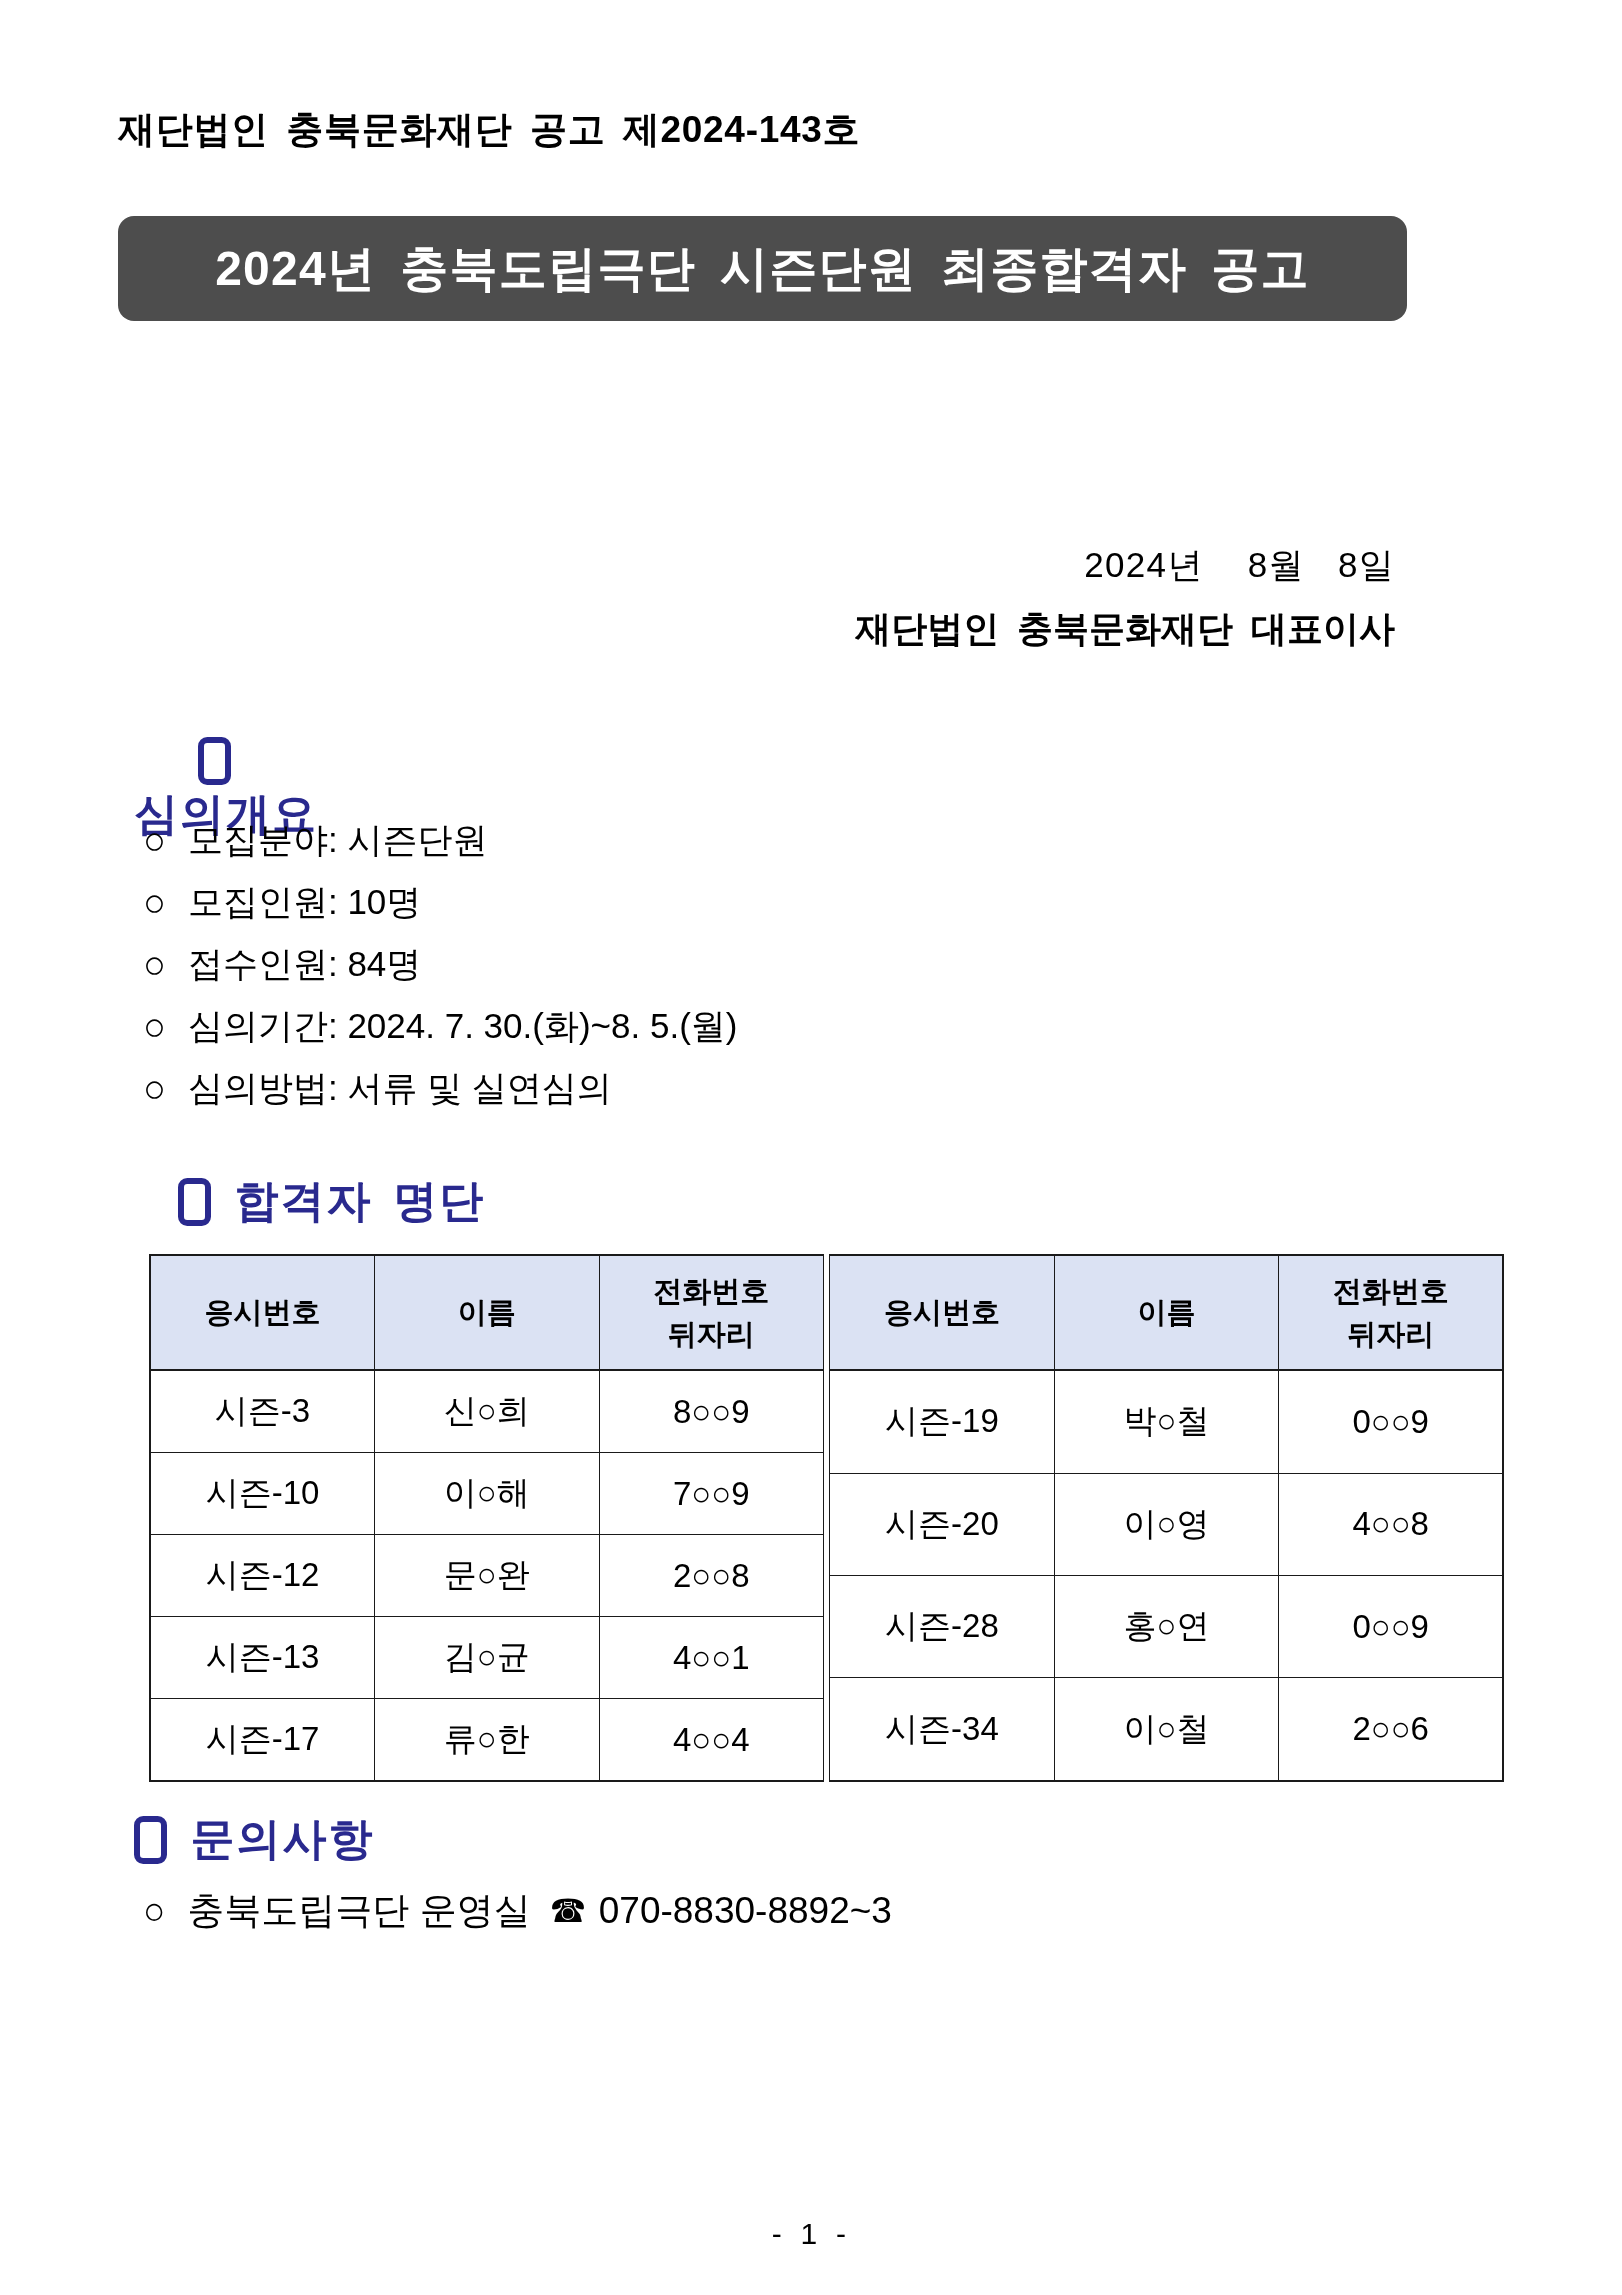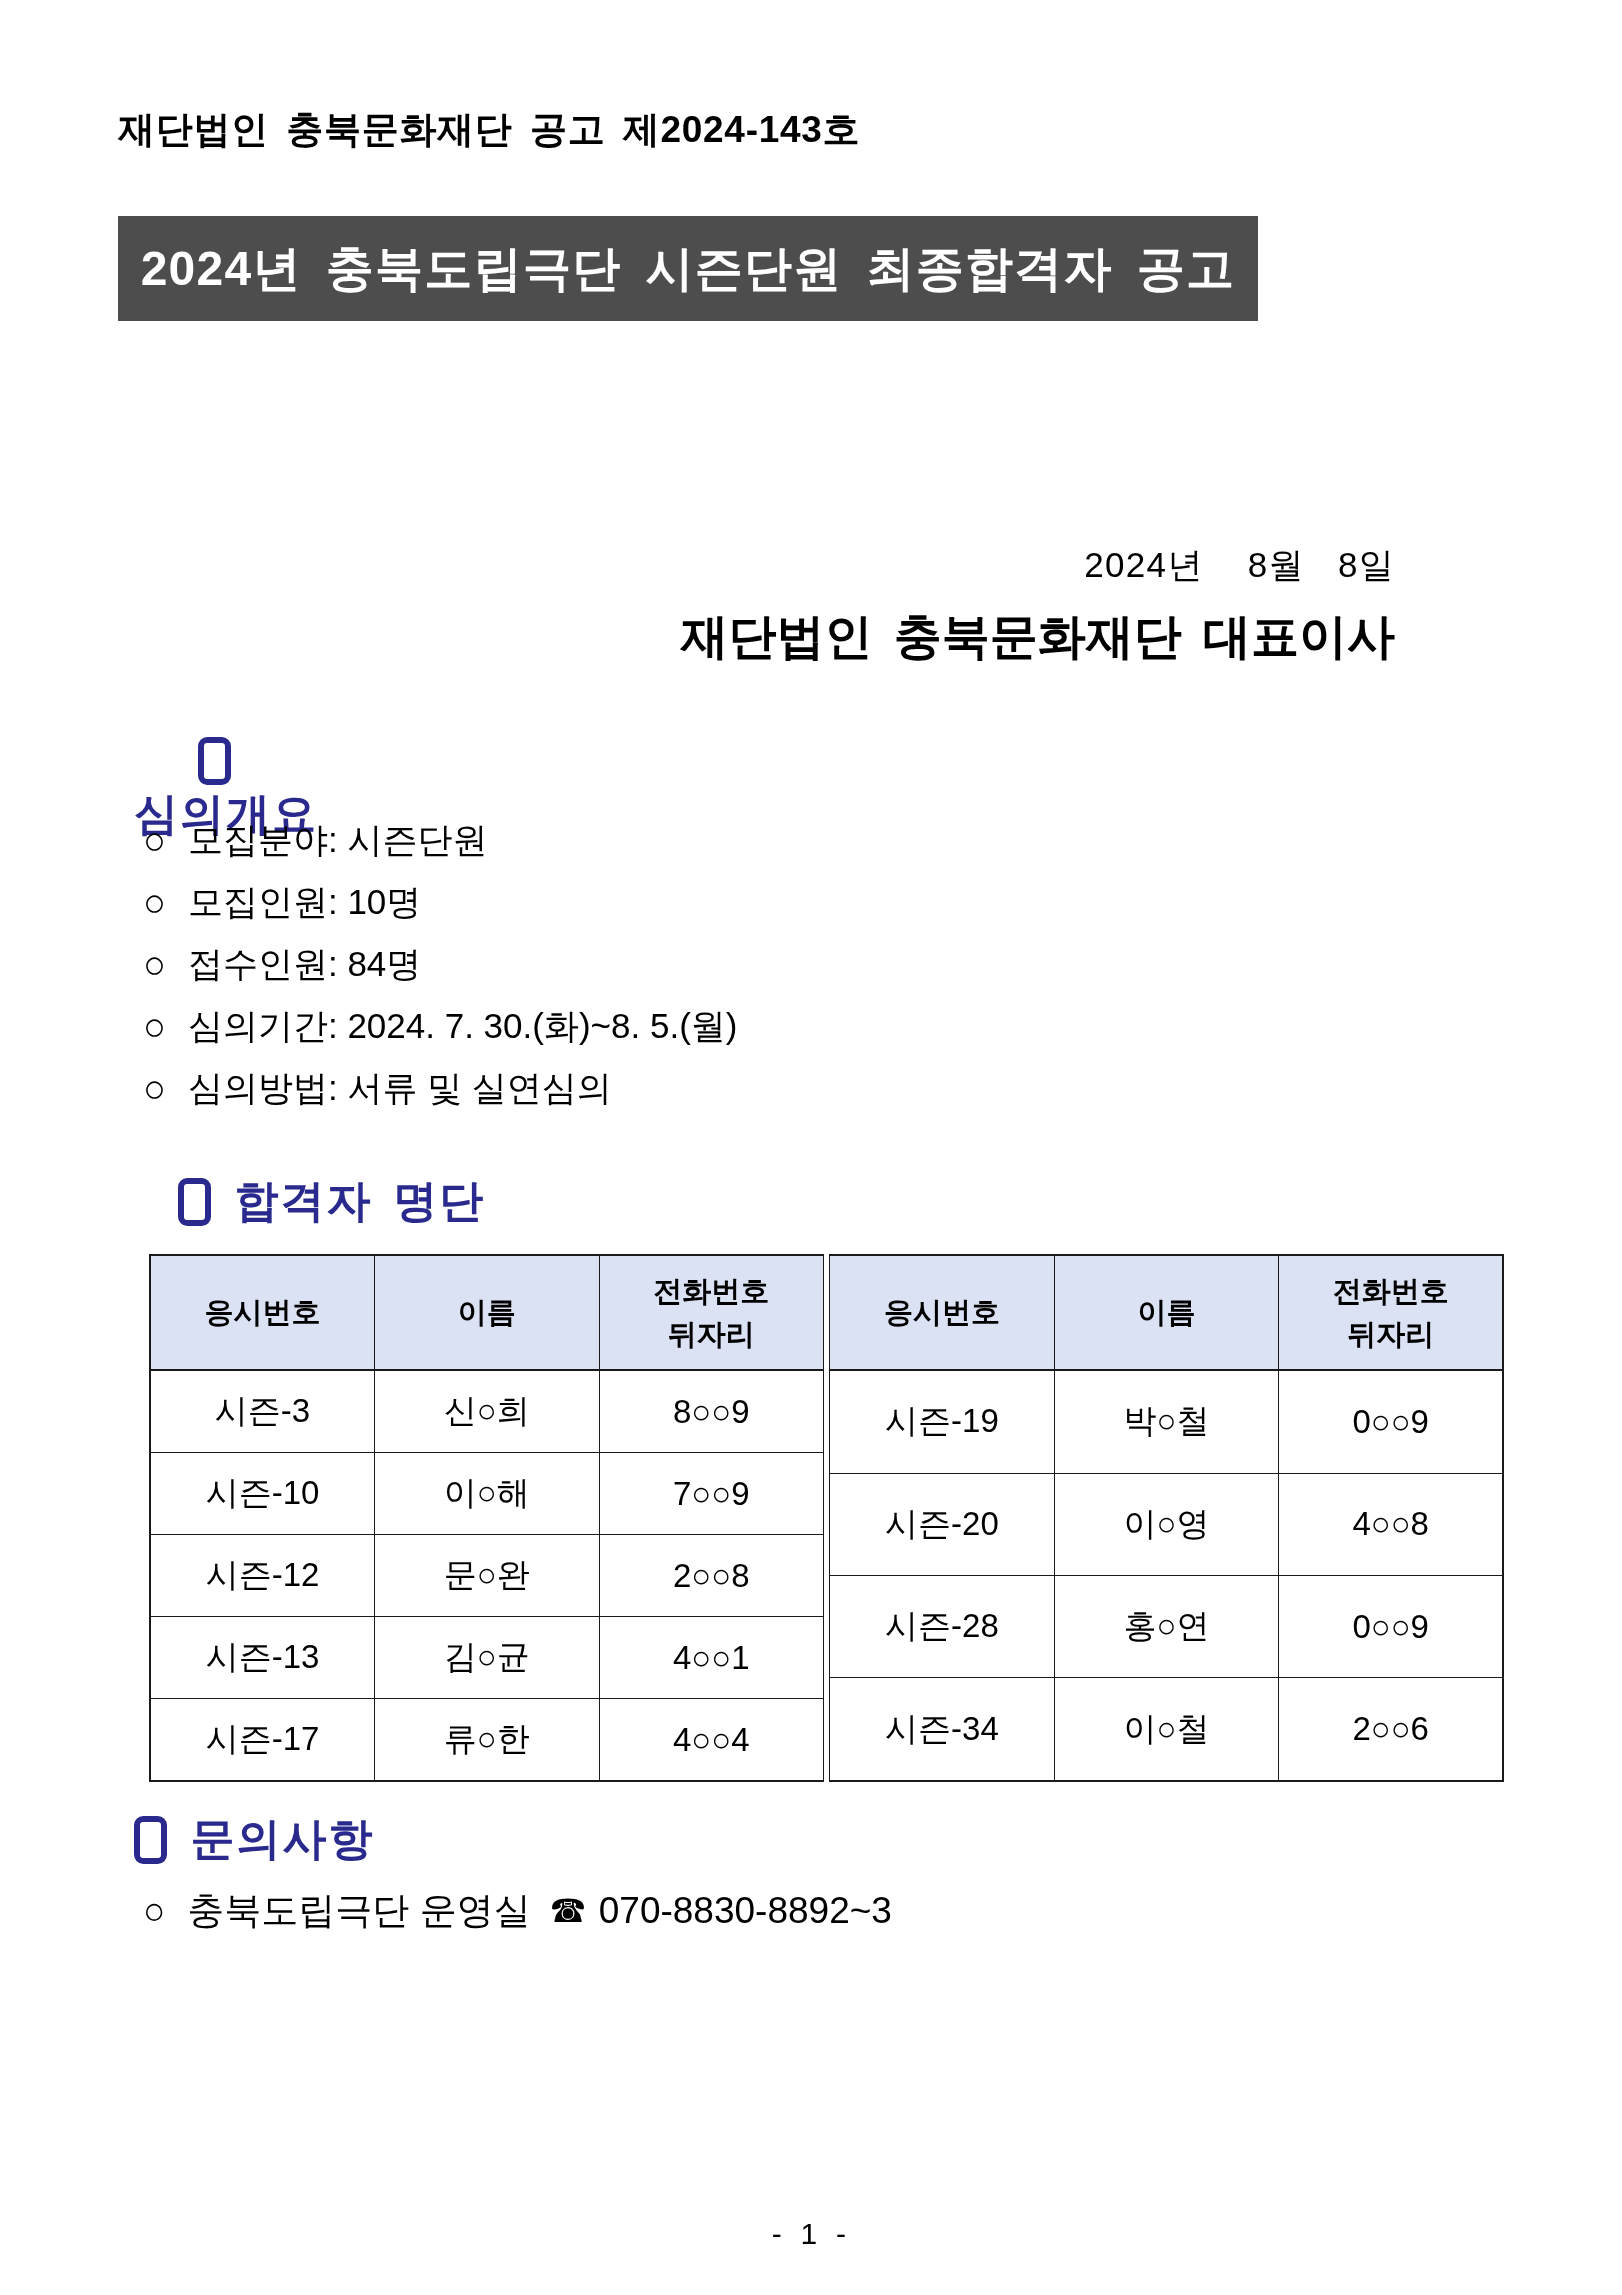--- a/index.html
+++ b/index.html
@@ -10,39 +10,39 @@
     font-family:"Liberation Sans", sans-serif;
     color:#000;
     overflow:hidden;
   }
   .doc-number{
     position:absolute;left:118px;top:105px;
     font-size:37px;font-weight:bold;letter-spacing:0.7px;
     word-spacing:6.5px;
   }
   .banner{
-    position:absolute;left:118px;top:216px;width:1140px;height:105px;
-    display:flex;align-items:center;justify-content:center;
+    position:absolute;left:118px;top:216px;width:1289px;height:105px;
+    display:flex;align-items:center;justify-content:center;border-radius:16px;
   }
   .banner-text{
     color:#ffffff;font-size:48px;font-weight:bold;letter-spacing:1.3px;word-spacing:9.2px;
   }
   .intro{
     position:absolute;left:118px;top:365px;width:1343px;
     font-size:35px;line-height:63px;
     text-indent:50px;text-align:justify;
     word-spacing:5.2px;margin:0;
   }
   .date-line{
     position:absolute;right:228px;top:542px;
     font-size:35px;white-space:pre;letter-spacing:1.3px;
   }
   .signer-line{
     position:absolute;right:228px;top:605px;
-    font-size:48px;font-weight:bold;word-spacing:7.9px;
+    font-size:36px;font-weight:bold;word-spacing:7.9px;
   }
   .section-heading{
     position:absolute;left:134px;
     display:flex;align-items:center;
   }
   .sq-bullet{
     display:inline-block;width:33px;height:48px;
     border:6.5px solid var(--navy);border-radius:9.2px;
     margin-right:23.6px;box-sizing:border-box;
   }

